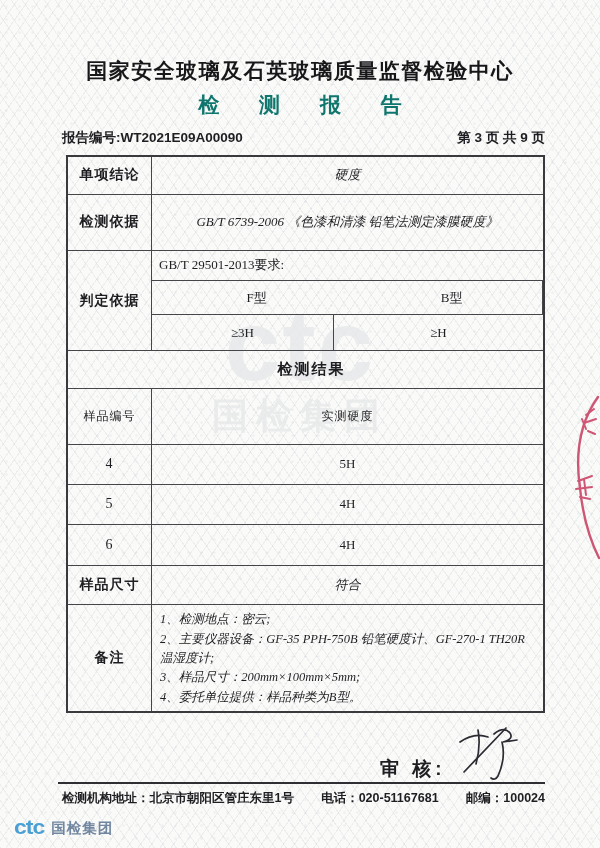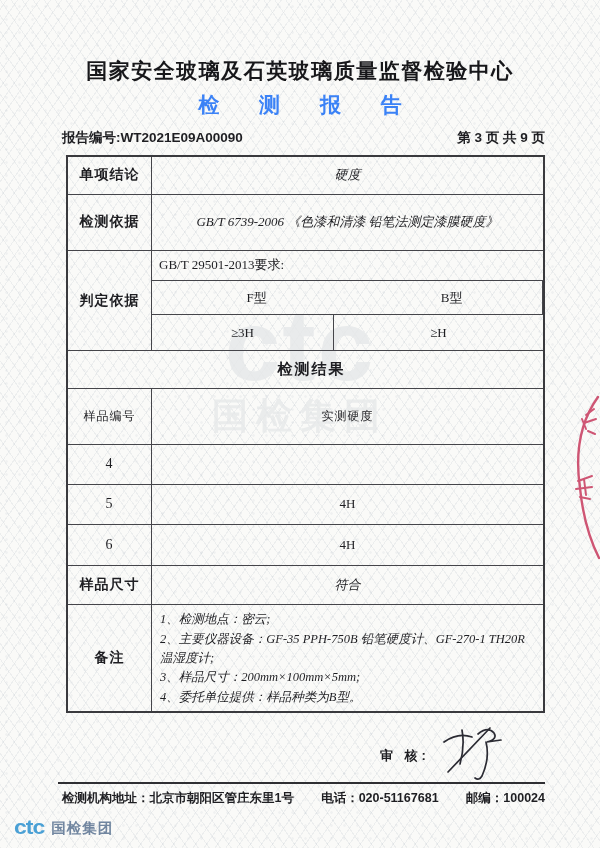--- a/index.html
+++ b/index.html
@@ -27,21 +27,21 @@
 
   
   .org-title {
     top:57px; left:0; width:100%;
     text-align:center; font-size:21px; font-weight:bold;
     letter-spacing:1.5px; color:#17171a;
   }
   .doc-title {
     top:91px; left:0; width:100%;
     text-align:center; font-size:21px; font-weight:bold;
-    letter-spacing:17px; text-indent:17px; color:#3b82f6;
+    letter-spacing:17px; text-indent:17px; color:#0f766e;
   }
   .report-line {
     top:129px; left:62px; width:483px;
     display:flex; justify-content:space-between; align-items:flex-end;
     font-size:13.5px; font-weight:bold;
   }
 
   
   .watermark {
     position:absolute; z-index:1; left:0; width:100%;
@@ -102,22 +102,22 @@
   .remark-content {
     flex:1; padding:5px 8px 4px 8px;
     font-family:"Liberation Serif", serif; font-style:italic;
     font-size:12.5px; line-height:1.55; text-align:left;
     display:flex; flex-direction:column; justify-content:center;
   }
 
   
   .review-line {
     top:730px; left:380px; width:180px;
-    display:flex; align-items:center;
-    font-size:13px; font-weight:bold; letter-spacing:4px;
+    display:flex; align-items:flex-end;
+    font-size:19px; font-weight:bold; letter-spacing:4px;
   }
   .sig { margin-left:8px; margin-top:-10px; }
 
   
   .stamp { top:393px; right:0; width:46px; height:185px; z-index:3; opacity:.85; }
 
   
   .footer-rule { top:782px; left:58px; width:487px; height:2px; background:#2f2f33; }
   .footer-info {
     top:790px; left:62px; width:483px;
@@ -174,20 +174,21 @@
 
   <div class="trow r-result-hdr">检测结果</div>
 
   <div class="trow r-cols">
     <div class="lbl col-hdr">样品编号</div>
     <div class="val col-hdr">实测硬度</div>
   </div>
 
   <div class="trow r-data">
     <div class="lbl serif" style="font-weight:normal;">4</div>
+    <div class="val serif">5H</div>
   </div>
   <div class="trow r-data2">
     <div class="lbl serif" style="font-weight:normal;">5</div>
     <div class="val serif">4H</div>
   </div>
   <div class="trow r-data2">
     <div class="lbl serif" style="font-weight:normal;">6</div>
     <div class="val serif">4H</div>
   </div>
 

